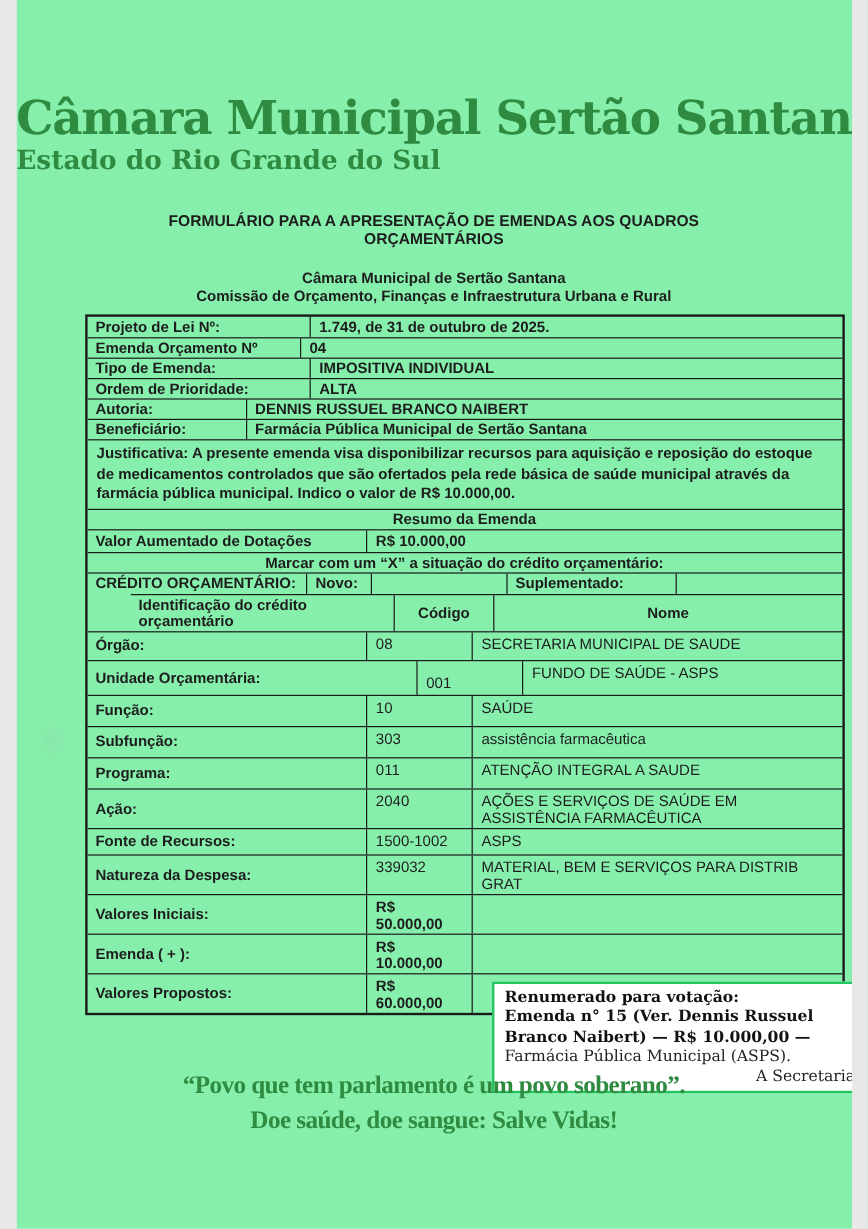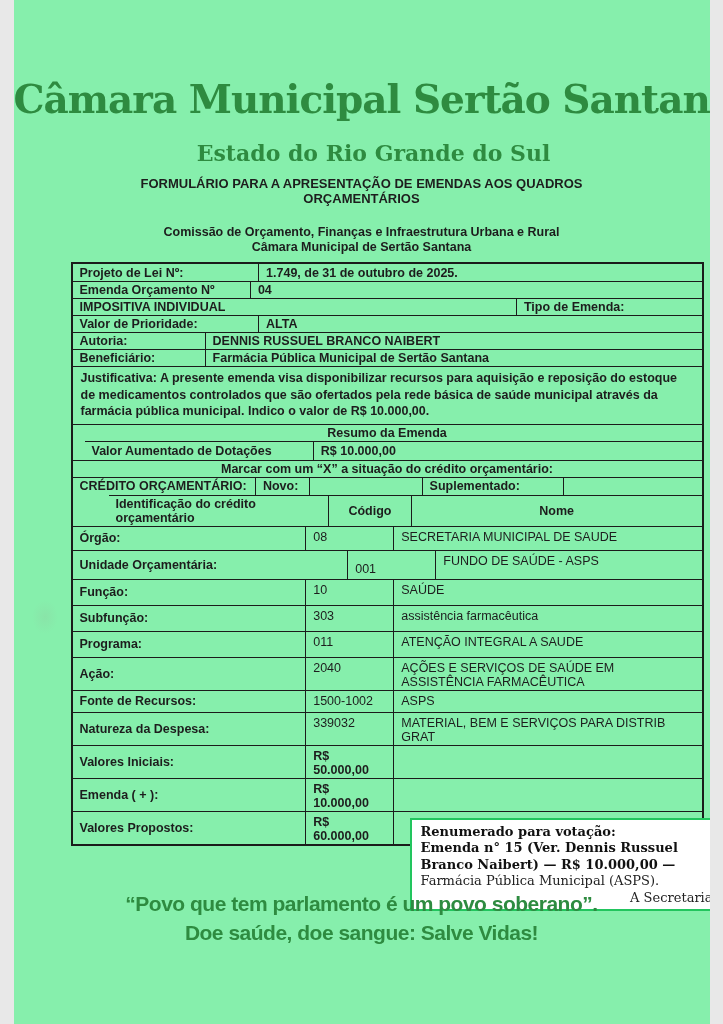--- a/index.html
+++ b/index.html
@@ -16,26 +16,24 @@
   }
   
   .doc-title {
     position: absolute; top: 76px; left: 0; width: 100%;
     text-align: center;
     font-family: "DejaVu Serif", serif;
     font-weight: bold; font-size: 39px; letter-spacing: -1px;
     color: var(--green); white-space: nowrap;
   }
   .doc-subtitle {
-    position: absolute; top: 140px; left: 0; width: 100%;
-    text-align: center;
+    position: absolute; top: 121px; left: 0; width: 100%;
     font-family: "DejaVu Serif", serif;
     font-weight: bold; font-size: 22px;
     color: var(--green);
-    padding-left: 24px;
   }
   .form-title {
     position: absolute; top: 176px; left: 0; width: 100%;
     text-align: center; font-weight: bold; font-size: 13px; line-height: 1.18;
   }
   .committee {
     position: absolute; top: 225px; left: 0; width: 100%;
     text-align: center; font-weight: bold; font-size: 12.5px; line-height: 1.2;
   }
   
@@ -84,21 +82,21 @@
     font-size: 13px; line-height: 1.26;
     padding: 4px 8px 3px 9px;
     color: #222;
   }
   .stamp .b { font-weight: bold; color: #111; }
   .stamp .right { text-align: right; padding-right: 6px; }
   
   .slogan {
     position: absolute; left: 0; width: 100%;
     text-align: center;
-    font-family: Liberation Sans, sans-serif;
+    font-family: Liberation Serif, serif;
     font-weight: bold; color: var(--green);
   }
   .slogan1 { top: 892px; font-size: 21px; letter-spacing: -0.5px; }
   .slogan2 { top: 921px; font-size: 21px; letter-spacing: -0.5px; }
   
   .smudge {
     position: absolute; left: 18px; top: 600px; width: 26px; height: 34px;
     background: radial-gradient(closest-side, rgba(150,180,150,0.18), rgba(150,180,150,0));
     border-radius: 50%;
   }
@@ -112,59 +110,59 @@
 
   <div class="doc-title">Câmara Municipal Sertão Santana</div>
   <div class="doc-subtitle">Estado do Rio Grande do Sul</div>
 
   <div class="form-title">
     <div>FORMULÁRIO PARA A APRESENTAÇÃO DE EMENDAS AOS QUADROS</div>
     <div>ORÇAMENTÁRIOS</div>
   </div>
 
   <div class="committee">
+    <div>Câmara Municipal de Sertão Santana</div>
     <div>Comissão de Orçamento, Finanças e Infraestrutura Urbana e Rural</div>
-    <div>Câmara Municipal de Sertão Santana</div>
   </div>
 
   <div class="main-table">
 
     <div class="row">
       <div class="cell lbl lw30">Projeto de Lei Nº:</div>
       <div class="cell val">1.749, de 31 de outubro de 2025.</div>
     </div>
     <div class="row">
       <div class="cell lbl lw28">Emenda Orçamento Nº</div>
       <div class="cell val">04</div>
     </div>
     <div class="row">
+      <div class="cell lbl lw30">Tipo de Emenda:</div>
       <div class="cell val">IMPOSITIVA INDIVIDUAL</div>
-      <div class="cell lbl lw30">Tipo de Emenda:</div>
-    </div>
-    <div class="row">
-      <div class="cell lbl lw30">Valor de Prioridade:</div>
+    </div>
+    <div class="row">
+      <div class="cell lbl lw30">Ordem de Prioridade:</div>
       <div class="cell val">ALTA</div>
     </div>
     <div class="row">
       <div class="cell lbl lw21">Autoria:</div>
       <div class="cell val">DENNIS RUSSUEL BRANCO NAIBERT</div>
     </div>
     <div class="row">
       <div class="cell lbl lw21">Beneficiário:</div>
       <div class="cell val">Farmácia Pública Municipal de Sertão Santana</div>
     </div>
 
     <div class="row">
       <div class="cell just">Justificativa: A presente emenda visa disponibilizar recursos para aquisição e reposição do estoque de medicamentos controlados que são ofertados pela rede básica de saúde municipal através da farmácia pública municipal.  Indico o valor de R$ 10.000,00.</div>
     </div>
 
     <div class="row">
       <div class="cell sect-head">Resumo da Emenda</div>
     </div>
-    <div class="row" style="min-height:19px;margin-left:12px;">
+    <div class="row" style="min-height:19px;">
       <div class="cell lbl lw37">Valor Aumentado de Dotações</div>
       <div class="cell val">R$ 10.000,00</div>
     </div>
 
     <div class="row">
       <div class="cell sect-head">Marcar com um “X” a situação do crédito orçamentário:</div>
     </div>
 
     <div class="row" style="min-height:18px;">
       <div class="cell cw-label">CRÉDITO ORÇAMENTÁRIO:</div>

